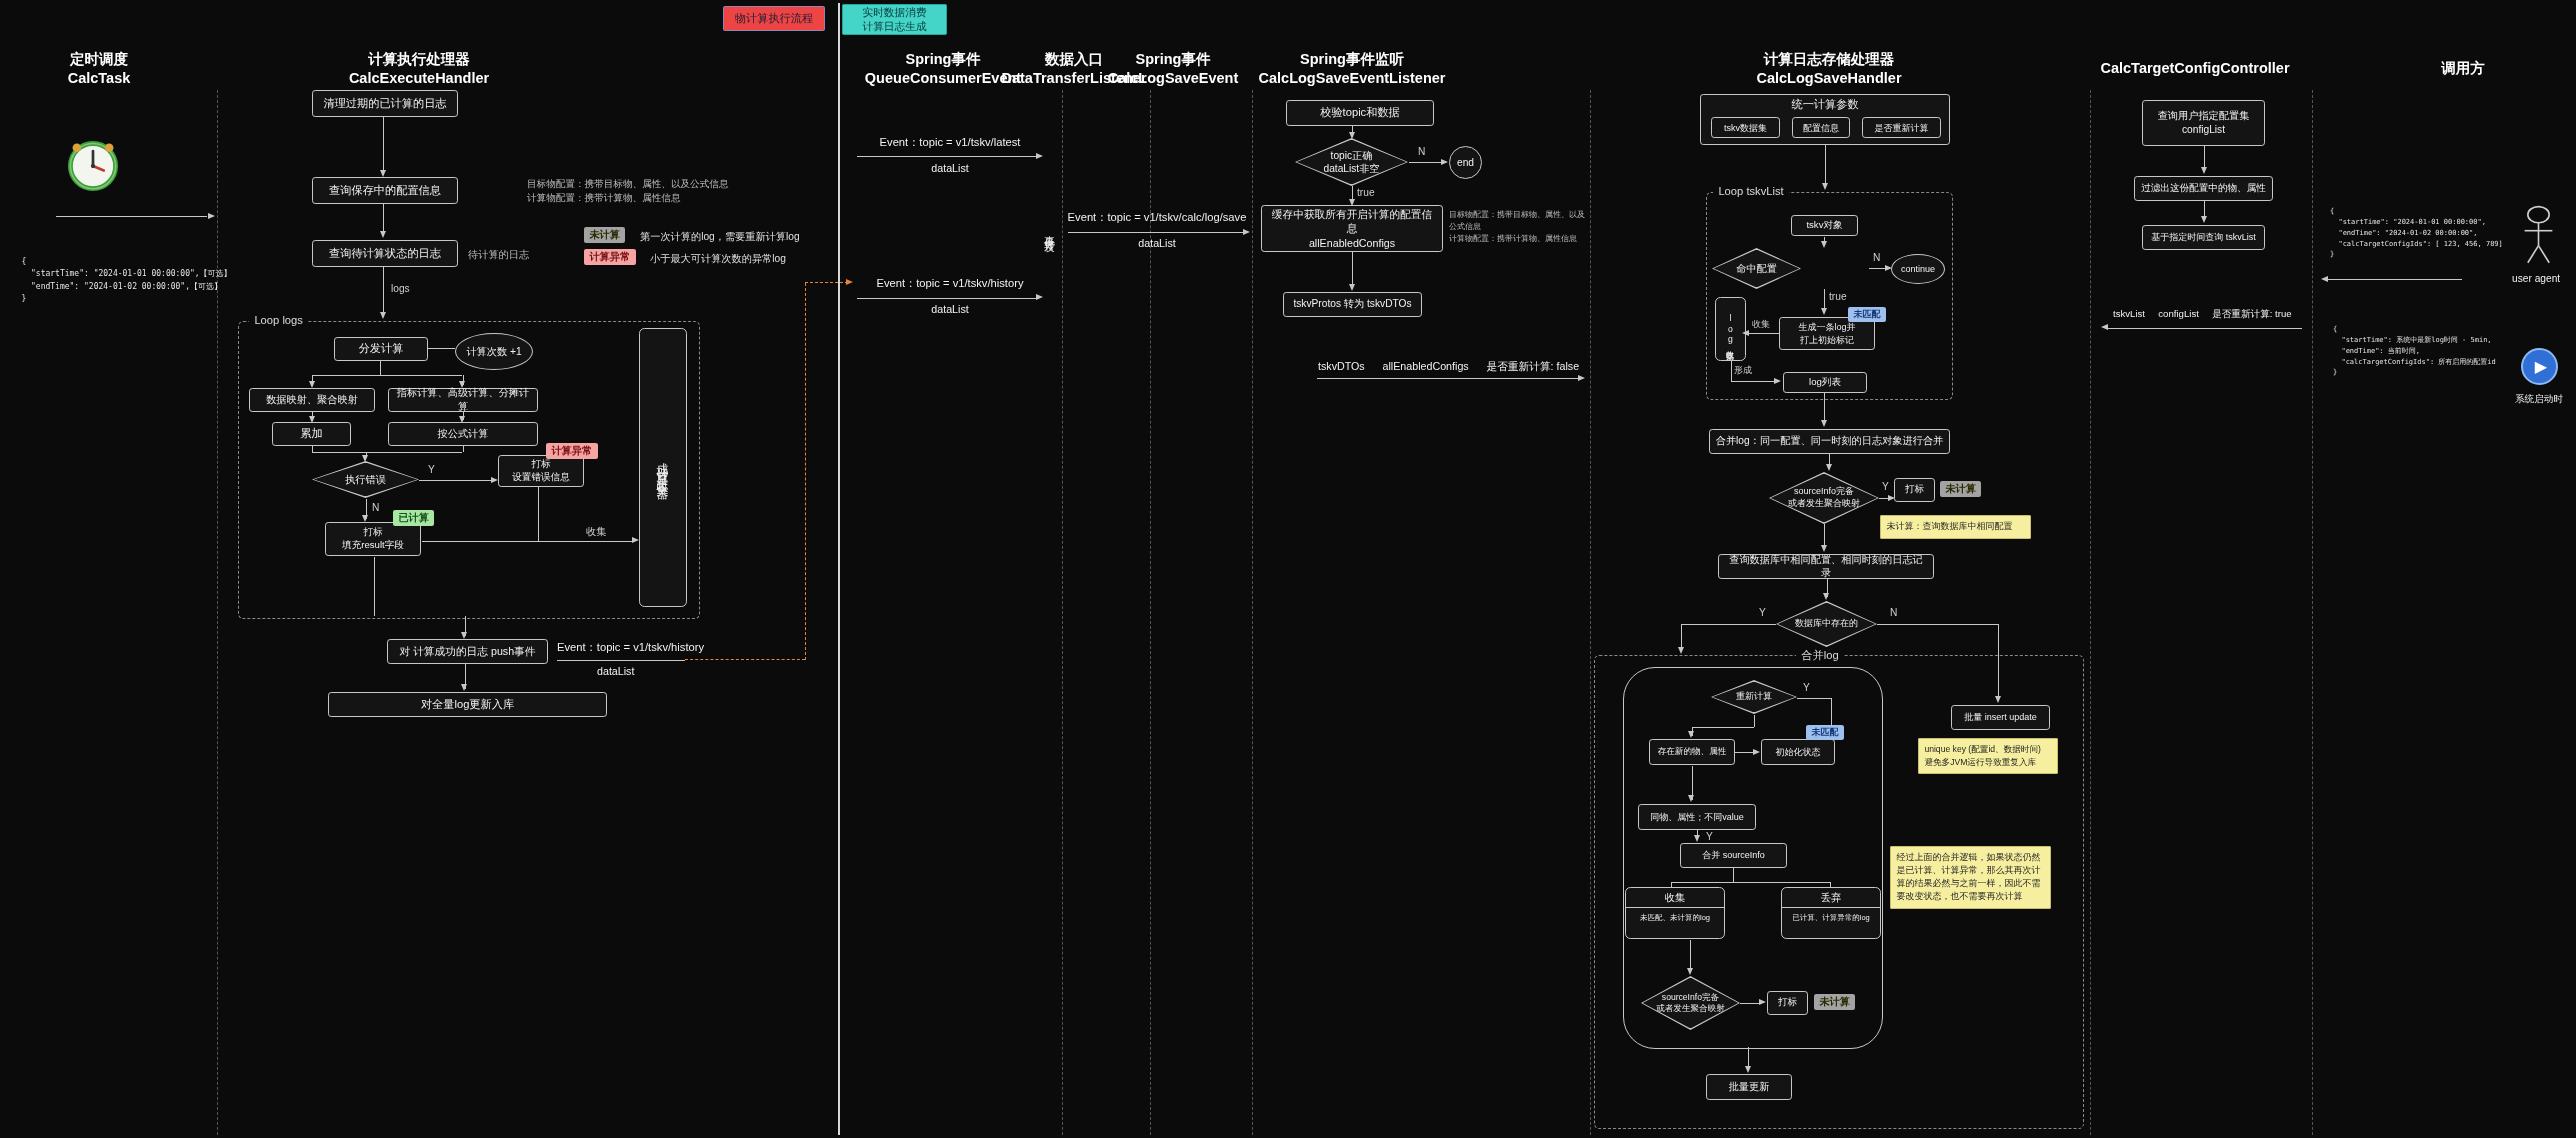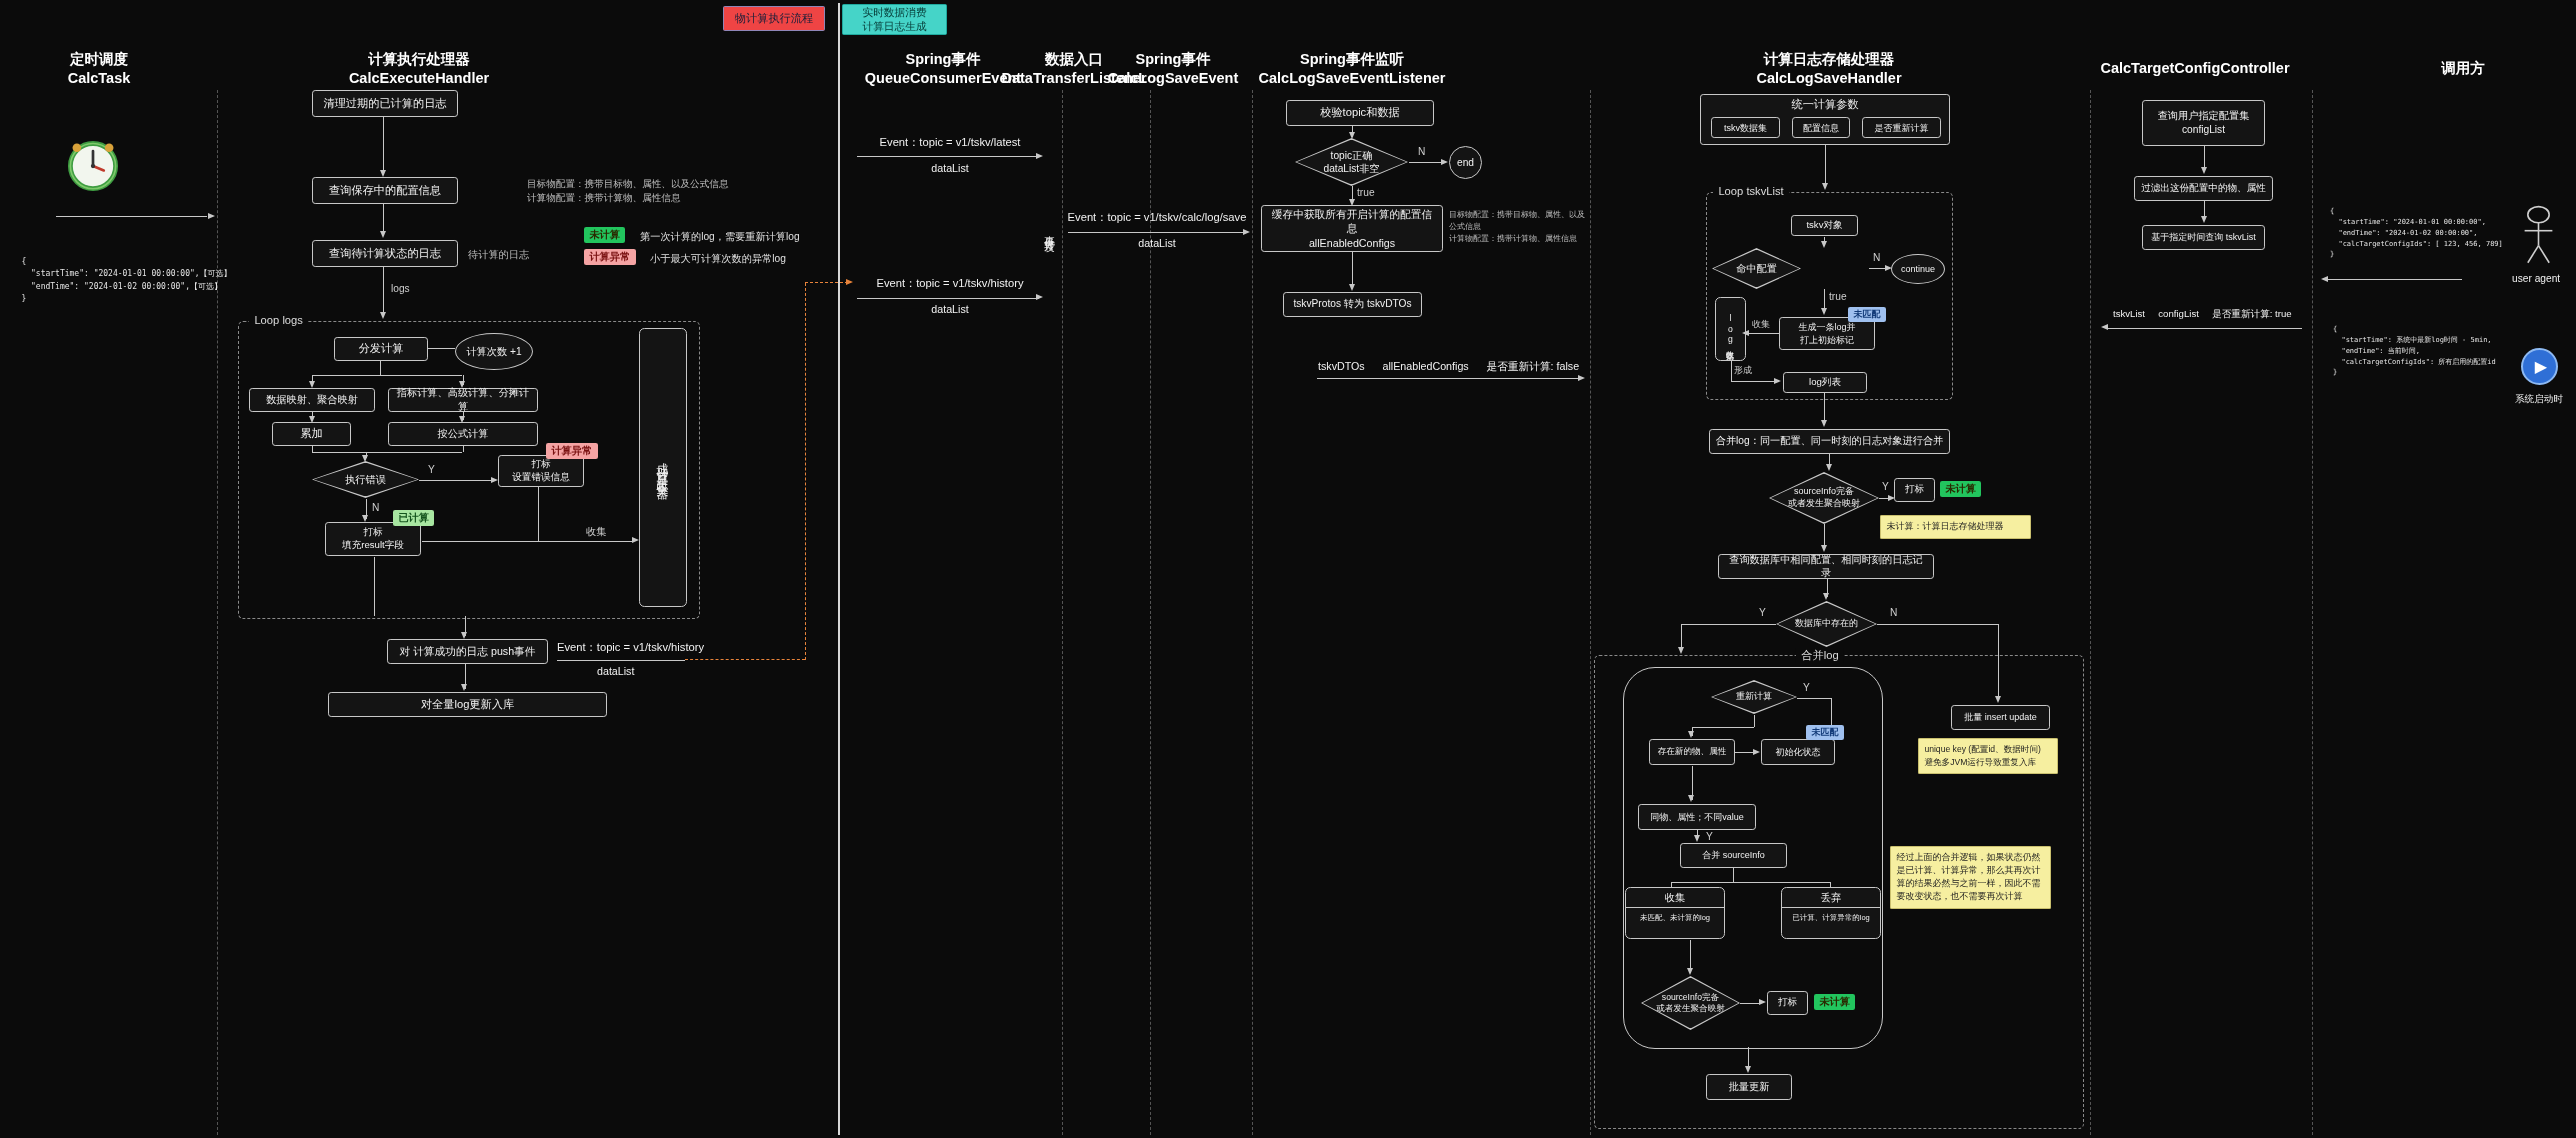--- a/index.html
+++ b/index.html
@@ -18,21 +18,21 @@
   .diamond{position:absolute;clip-path:polygon(50% 0,100% 50%,50% 100%,0 50%);background:#c8c8c8;}
   .diamond>div{position:absolute;inset:1.6px;clip-path:polygon(50% 0,100% 50%,50% 100%,0 50%);
        background:#141414;color:#f2f2f2;display:flex;align-items:center;justify-content:center;
        text-align:center;font-size:10.2px;white-space:pre-line;line-height:1.3;}
   .ellipse{position:absolute;border:1.1px solid #c8c8c8;border-radius:50%;background:#141414;color:#f2f2f2;
        display:flex;align-items:center;justify-content:center;font-size:10.2px;text-align:center;box-sizing:border-box;}
   .note{position:absolute;color:#bdbdbd;font-size:10.2px;white-space:pre-line;line-height:1.5;}
   .sticky{position:absolute;background:#f6efa0;border:0.5px solid #c9bf6e;color:#1f1f1f;font-size:9px;
        white-space:pre-line;padding:4.3px 5.4px;line-height:1.45;border-radius:1.1px;box-sizing:border-box;}
   .chip{position:absolute;font-size:10.2px;padding:1.1px 5.4px;border-radius:2.1px;font-weight:bold;z-index:5;}
-  .chip.yellow{background:#22c55e;color:#2a2a00;}
+  .chip.yellow{background:#a3a3a3;color:#2a2a00;}
   .chip.red{background:#f5a3a3;color:#7a1212;}
   .chip.green{background:#a8e6a1;color:#14541d;}
   .chip.blue{background:#9fc0ef;color:#123a78;}
   .hline{position:absolute;background:#c8c8c8;height:1.1px;}
   .vline{position:absolute;background:#c8c8c8;width:1.1px;}
   .oh{position:absolute;border-top:1.3px dashed #e8833a;height:0;}
   .ov{position:absolute;border-left:1.3px dashed #e8833a;width:0;}
   .ah{position:absolute;width:0;height:0;border-style:solid;z-index:4;}
   .ah.r{border-width:3.7px 0 3.7px 7px;border-color:transparent transparent transparent #c8c8c8;}
   .ah.l{border-width:3.7px 7px 3.7px 0;border-color:transparent #c8c8c8 transparent transparent;}
@@ -320,21 +320,21 @@
 
   <div class="diamond" style="left:1769px;top:472px;width:110px;height:52px;">
     <div style="font-size:9px;">sourceInfo完备
 或者发生聚合映射</div>
   </div>
   <div class="lbl" style="left:1882px;top:481px;">Y</div>
   <div class="hline" style="left:1879px;top:498px;width:11.8px;"></div>
   <div class="ah r" style="left:1888px;top:495px;"></div>
   <div class="box" style="left:1894px;top:478px;width:41px;height:23.6px;font-size:9.6px;">打标</div>
   <div class="chip yellow" style="left:1940px;top:481px;">未计算</div>
-  <div class="sticky" style="left:1880px;top:515px;width:151px;">未计算：计算日志存储处理器</div>
+  <div class="sticky" style="left:1880px;top:515px;width:151px;">未计算：查询数据库中相同配置</div>
 
   <div class="vline" style="left:1824px;top:524px;height:25px;"></div>
   <div class="ah d" style="left:1821px;top:545px;"></div>
   <div class="box" style="left:1718px;top:554px;width:216px;height:24.6px;font-size:10.2px;">查询数据库中相同配置、相同时刻的日志记录</div>
   <div class="vline" style="left:1827px;top:578px;height:19px;"></div>
   <div class="ah d" style="left:1823px;top:593px;"></div>
 
   <div class="diamond" style="left:1776px;top:601px;width:101px;height:46px;">
     <div style="font-size:9px;">数据库中存在的</div>
   </div>

